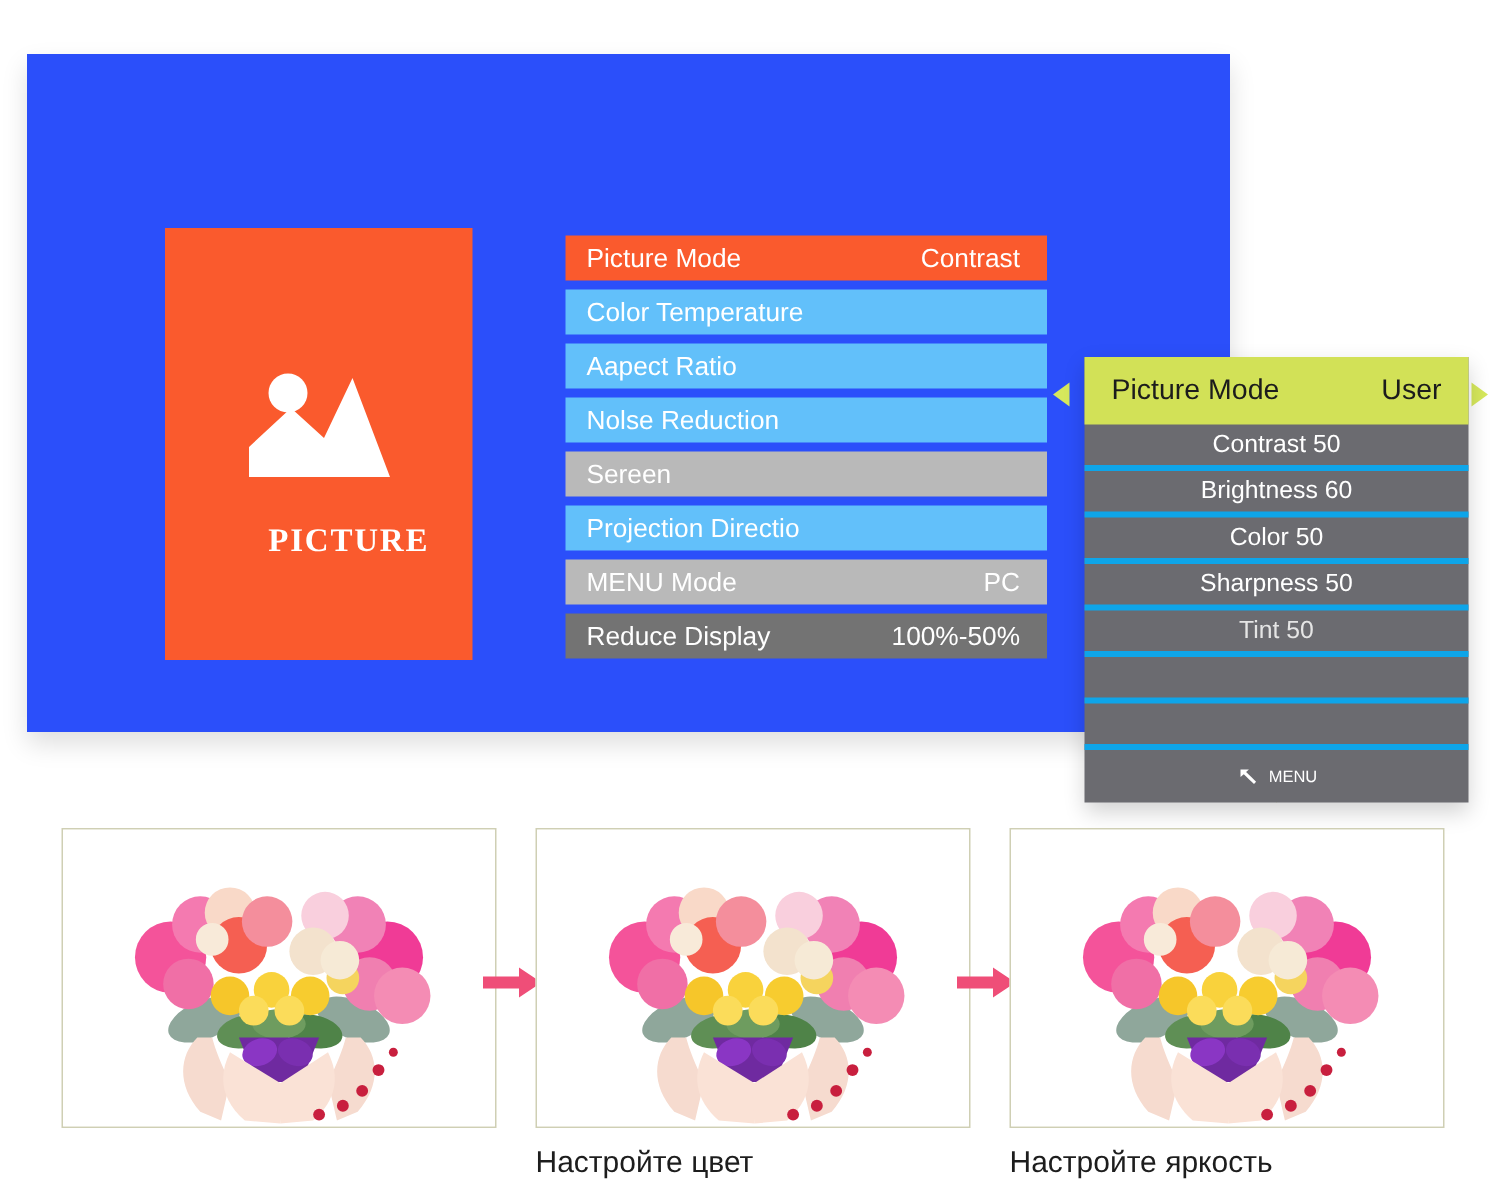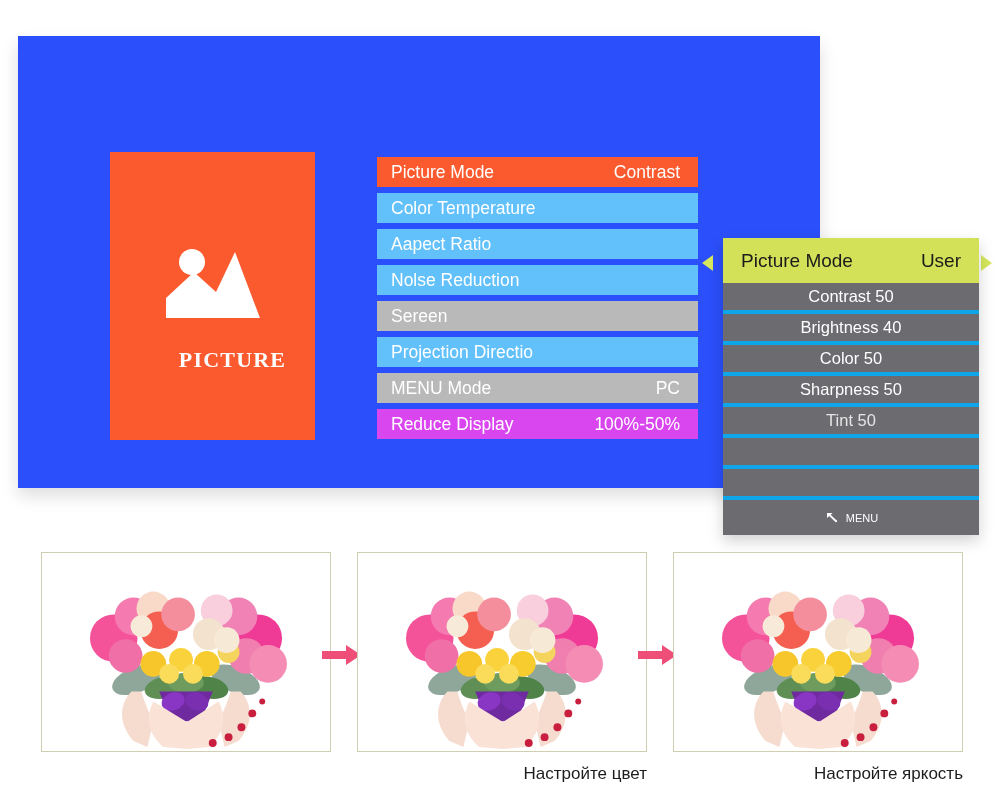--- a/index.html
+++ b/index.html
@@ -74,21 +74,21 @@
     color: #ffffff;
     font-size: 17.5px;
   }
   .setting-row .label { flex: 0 0 auto; }
   .setting-row .value {
     margin-left: auto;
     padding-right: 4px;
   }
   .setting-row.sel   { background: #fa5a2d; }
   .setting-row.blue  { background: #62c0fa; }
-  .setting-row.blue2 { background: #d946ef; }
+  .setting-row.blue2 { background: #737373; }
   .setting-row.grey  { background: #b9b9b9; }
 
   
   .nav-arrow { position: absolute; width: 0; height: 0; }
   #arrow-left {
     left: 702px; top: 255px;
     border-top: 8px solid transparent;
     border-bottom: 8px solid transparent;
     border-right: 11px solid #d6e85c;
   }
@@ -178,22 +178,22 @@
     height: 22px;
   }
   #step-arrow-1 { left: 322px; }
   #step-arrow-2 { left: 638px; }
   .step-arrow svg { display: block; }
 
   .photo-caption {
     position: absolute;
     top: 212px;
     width: 290px;
-    text-align: right;
-    font-size: 17px;
+    text-align: left;
+    font-size: 20px;
     color: #1d1d1d;
   }
   #photo-caption-2 { left: 357px; }
   #photo-caption-3 { left: 673px; }
 </style>
 </head>
 <body>
 
 <div id="osd-screen">
 
@@ -246,21 +246,21 @@
 <div class="nav-arrow" id="arrow-left"></div>
 <div class="nav-arrow" id="arrow-right"></div>
 <div class="nav-arrow" id="arrow-down"></div>
 
 <div id="submenu-panel">
   <div id="submenu-header">
     <span class="label">Picture Mode</span>
     <span class="value">User</span>
   </div>
   <div class="submenu-row">Contrast 50</div>
-  <div class="submenu-row">Brightness 40</div>
+  <div class="submenu-row">Brightness 60</div>
   <div class="submenu-row">Color 50</div>
   <div class="submenu-row">Sharpness 50</div>
   <div class="submenu-row disabled">Tint 50</div>
   <div class="submenu-row empty"></div>
   <div class="submenu-row empty"></div>
   <div id="submenu-footer">
     <span>
       <svg width="16" height="16" viewBox="0 0 16 16" aria-hidden="true">
         <path d="M3 3 L3 8 L5.2 6.1 C7.6 8.4 9.6 10.4 12 12.6 L13.4 11.1 C11.1 8.9 9 6.9 6.7 4.7 L8.6 3 Z" fill="#ffffff"></path>
       </svg>

